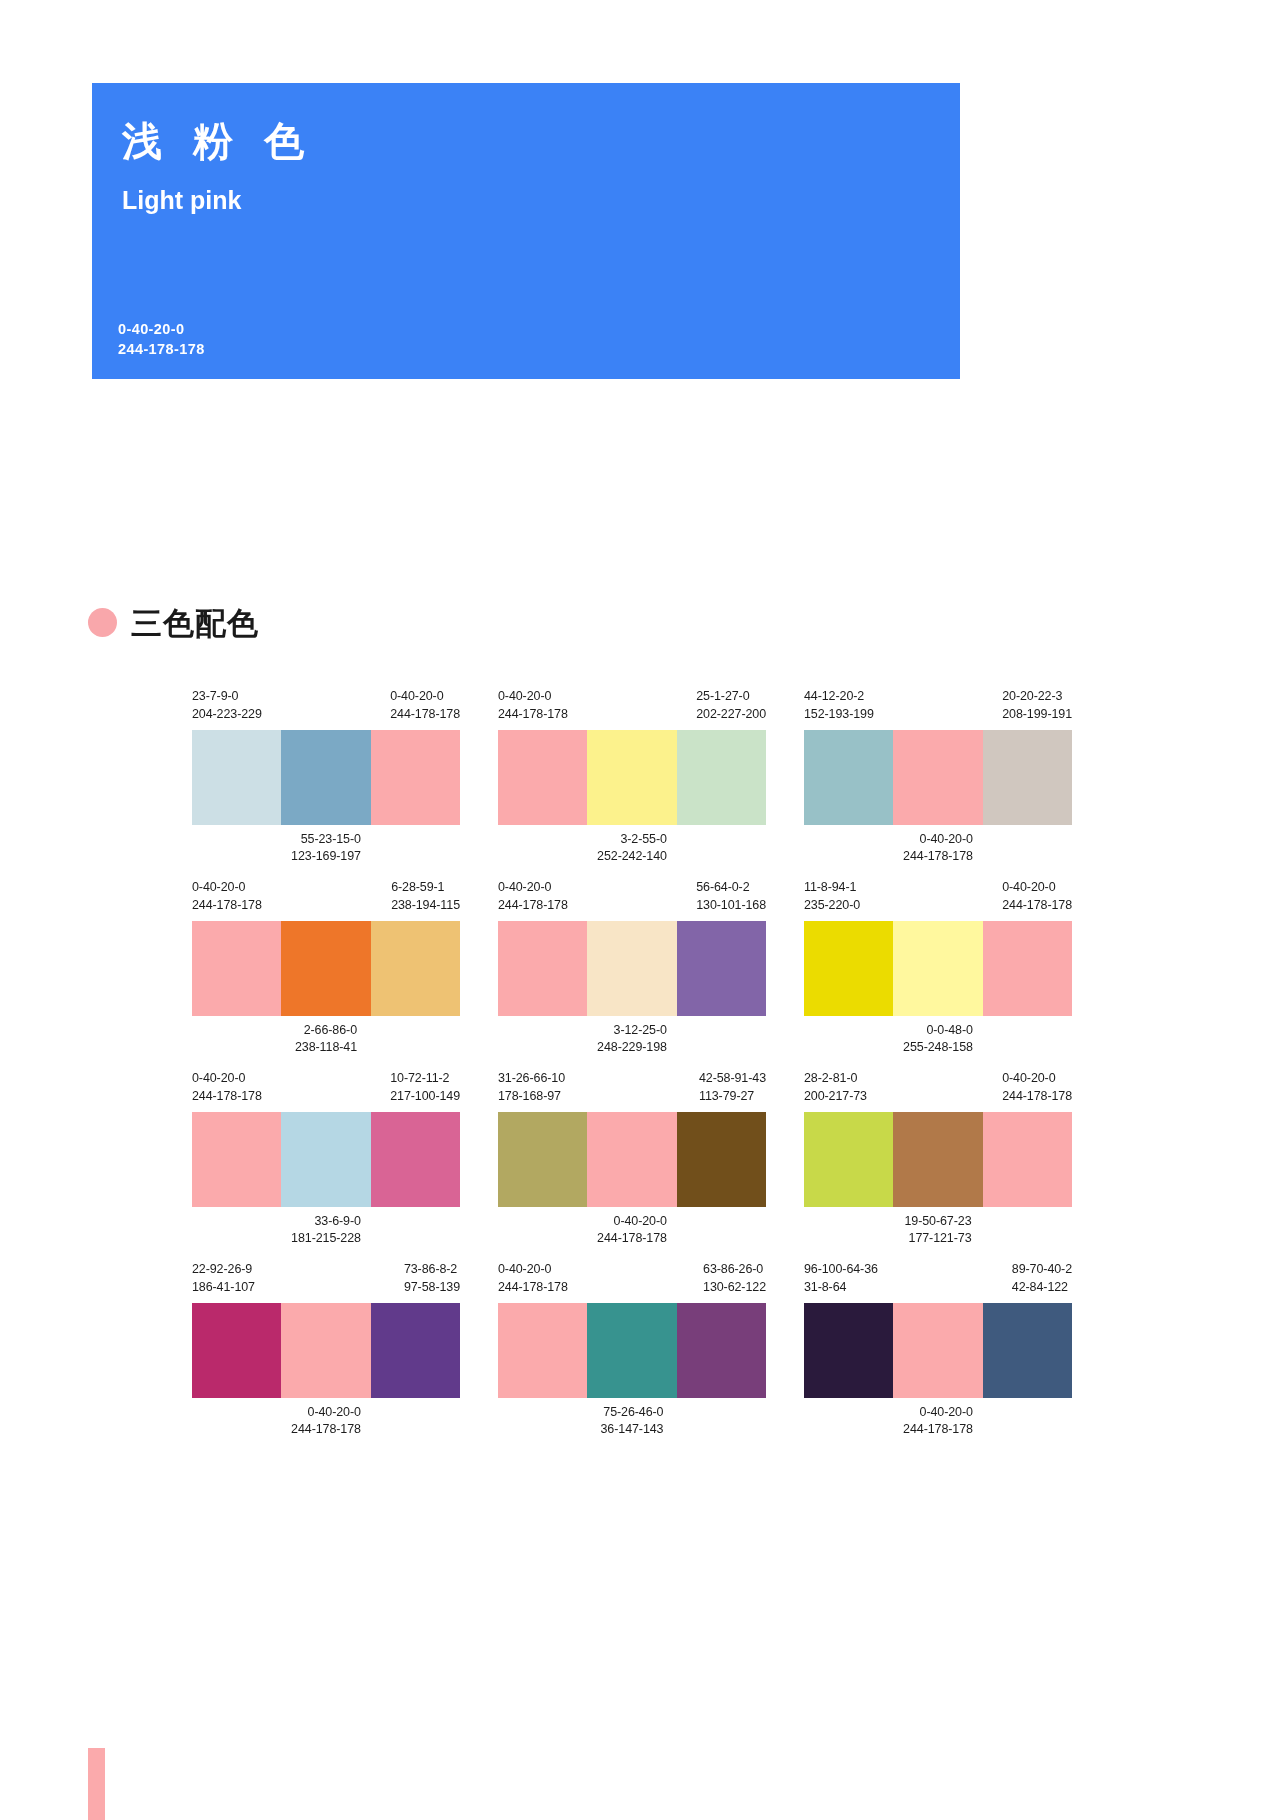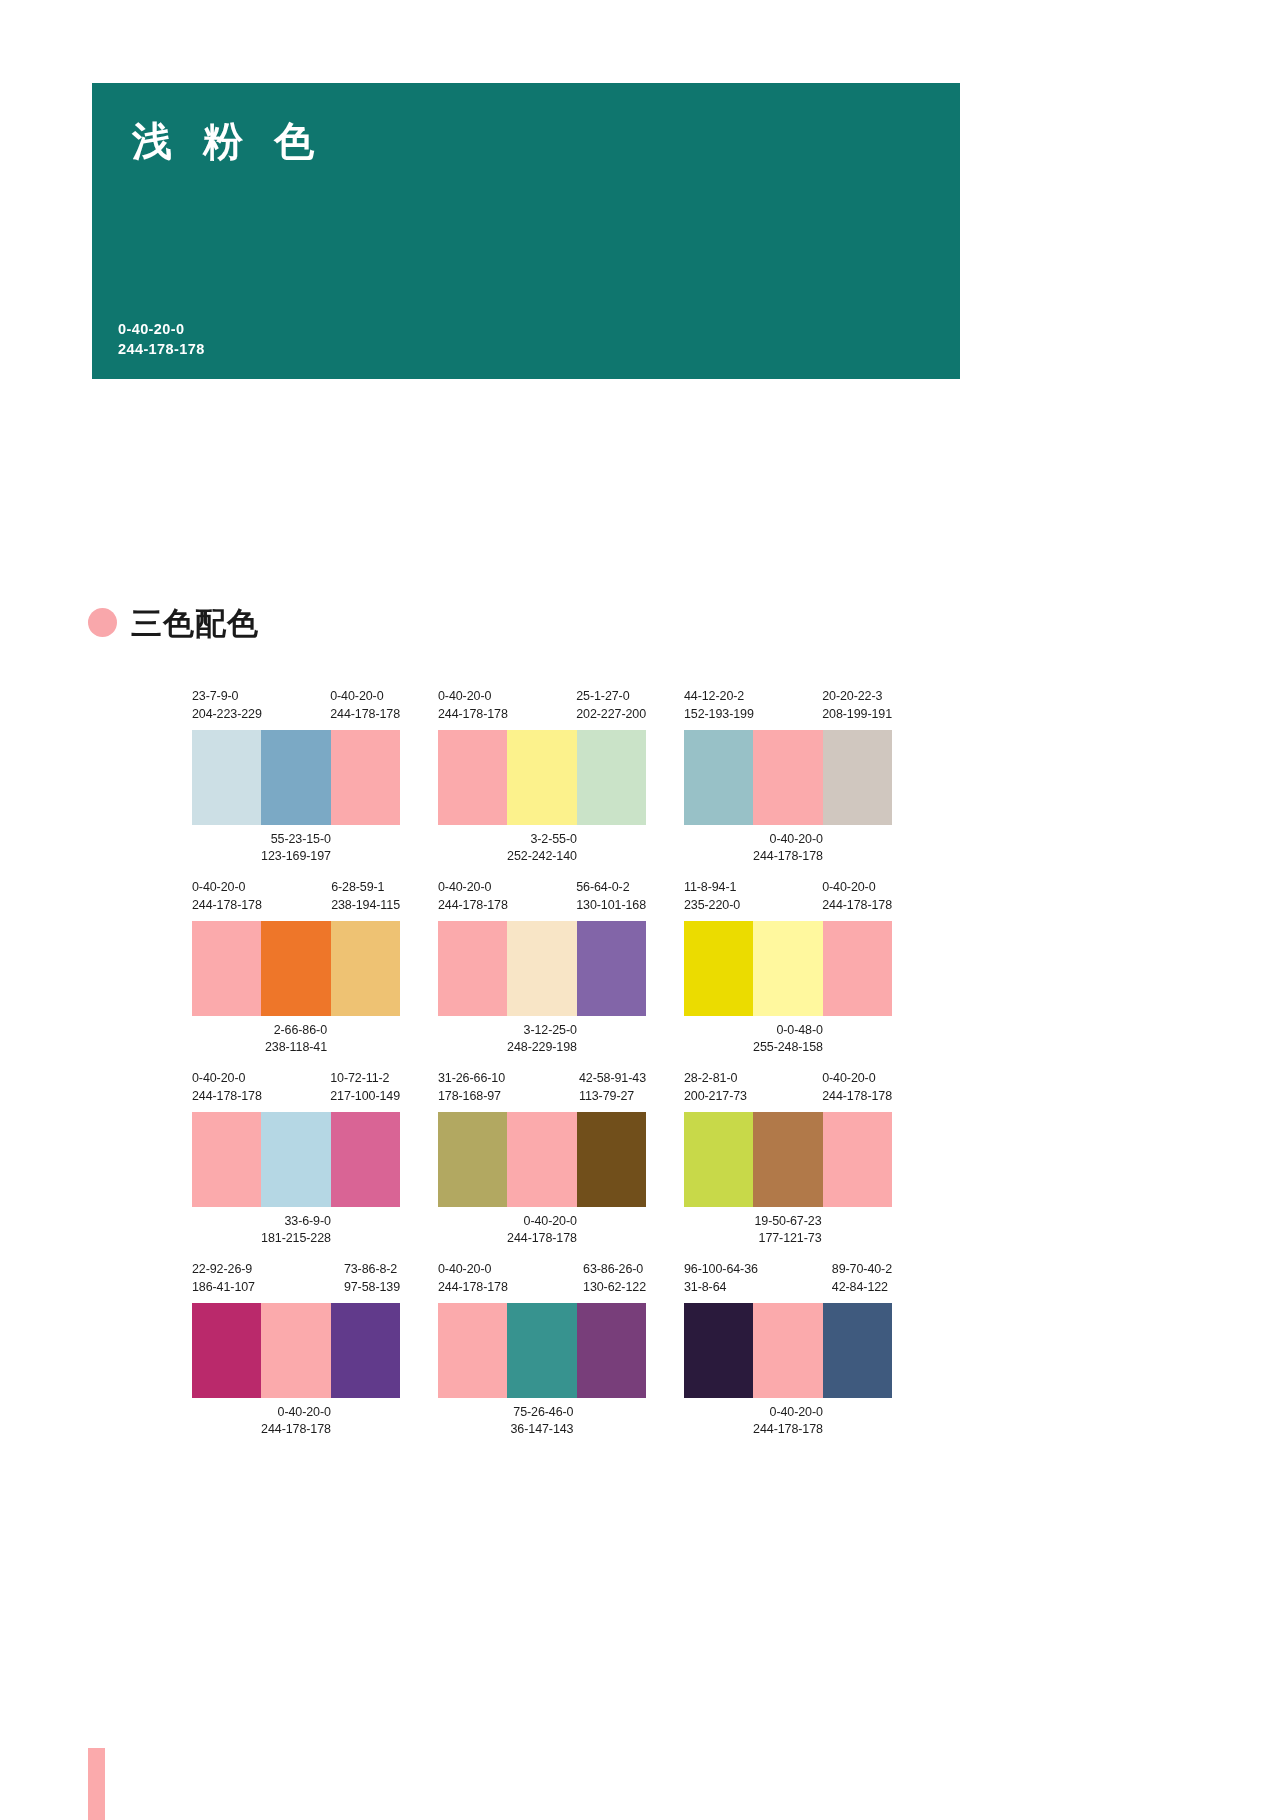--- a/index.html
+++ b/index.html
@@ -16,23 +16,23 @@
     overflow: hidden;
   }
 
   
   .hero {
     position: absolute;
     left: 92px;
     top: 83px;
     width: 868px;
     height: 296px;
-    background: #0f766e;
+    background: #3b82f6;
     box-sizing: border-box;
-    padding: 36px 0 0 40px;
+    padding: 36px 0 0 30px;
   }
   .hero-title-cn {
     font-size: 40px;
     font-weight: bold;
     color: #ffffff;
     letter-spacing: 10px;
     line-height: 1.1;
     margin: 0;
     white-space: nowrap;
   }
@@ -86,21 +86,21 @@
     left: 192px;
     top: 688px;
     width: 1000px;
   }
   .grid-row {
     display: flex;
     gap: 38px;
     margin-bottom: 13px;
   }
   .card {
-    width: 208px;
+    width: 268px;
     flex: 0 0 auto;
   }
   .label-row {
     display: flex;
     justify-content: space-between;
     font-size: 12.5px;
     line-height: 1.42;
     color: #1d1d1d;
     letter-spacing: -0.1px;
   }
@@ -128,20 +128,21 @@
     width: 17px;
     height: 72px;
     background: #fbaaac;
   }
 </style>
 </head>
 <body>
 
 <div class="hero">
   <div class="hero-title-cn">浅 粉 色</div>
+  <div class="hero-title-en">Light pink</div>
   <div class="hero-codes">
     <div>0-40-20-0</div>
     <div>244-178-178</div>
   </div>
 </div>
 
 <div class="section-head">
   <span class="section-dot"></span>
   <span class="section-title">三色配色</span>
 </div>

